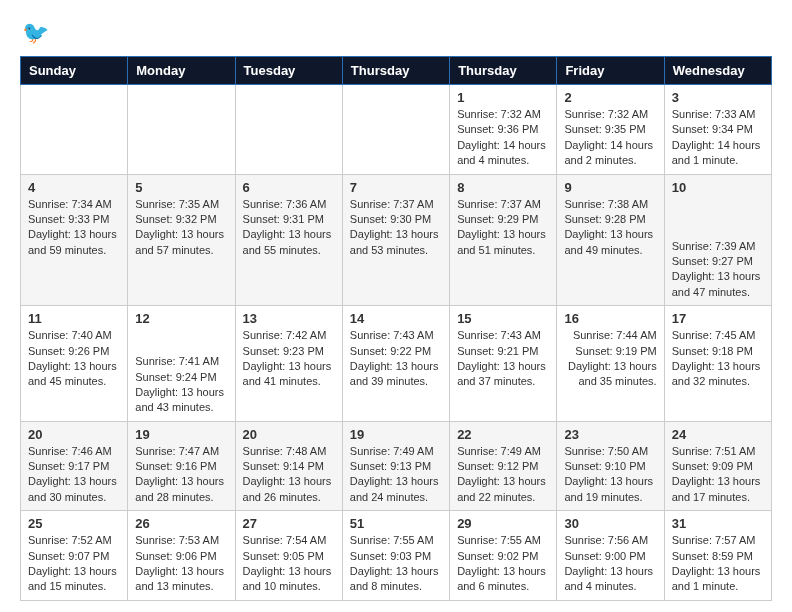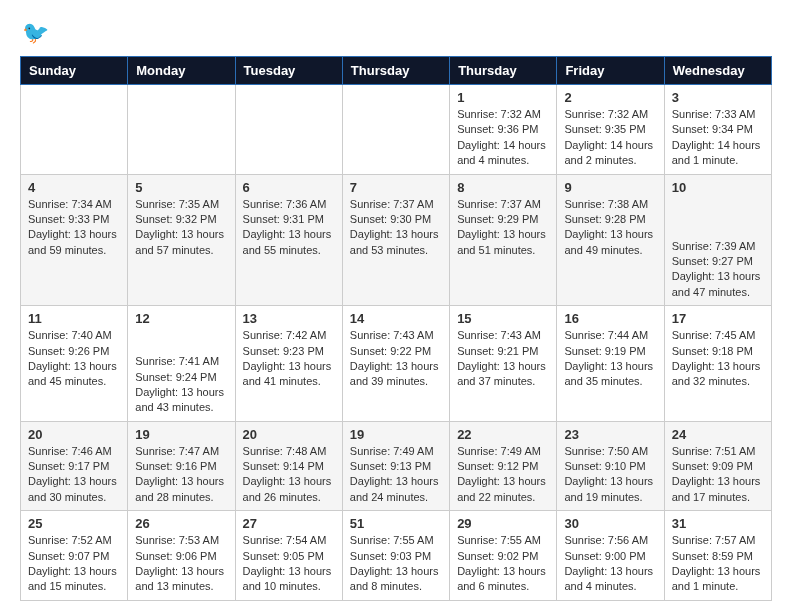--- a/index.html
+++ b/index.html
@@ -232,21 +232,21 @@
         </td>
         <td>
           <div class="day-num">15</div>
           <div class="day-info" style="white-space: pre-line;">Sunrise: 7:43 AM
 Sunset: 9:21 PM
 Daylight: 13 hours
 and 37 minutes.</div>
         </td>
         <td>
           <div class="day-num">16</div>
-          <div class="day-info" style="white-space: pre-line;">Sunrise: 7:44 AM
+          <div class="day-info" style="white-space: pre-line; text-align: right;">Sunrise: 7:44 AM
 Sunset: 9:19 PM
 Daylight: 13 hours
 and 35 minutes.</div>
         </td>
         <td>
           <div class="day-num">17</div>
           <div class="day-info" style="white-space: pre-line;">Sunrise: 7:45 AM
 Sunset: 9:18 PM
 Daylight: 13 hours
 and 32 minutes.</div>

